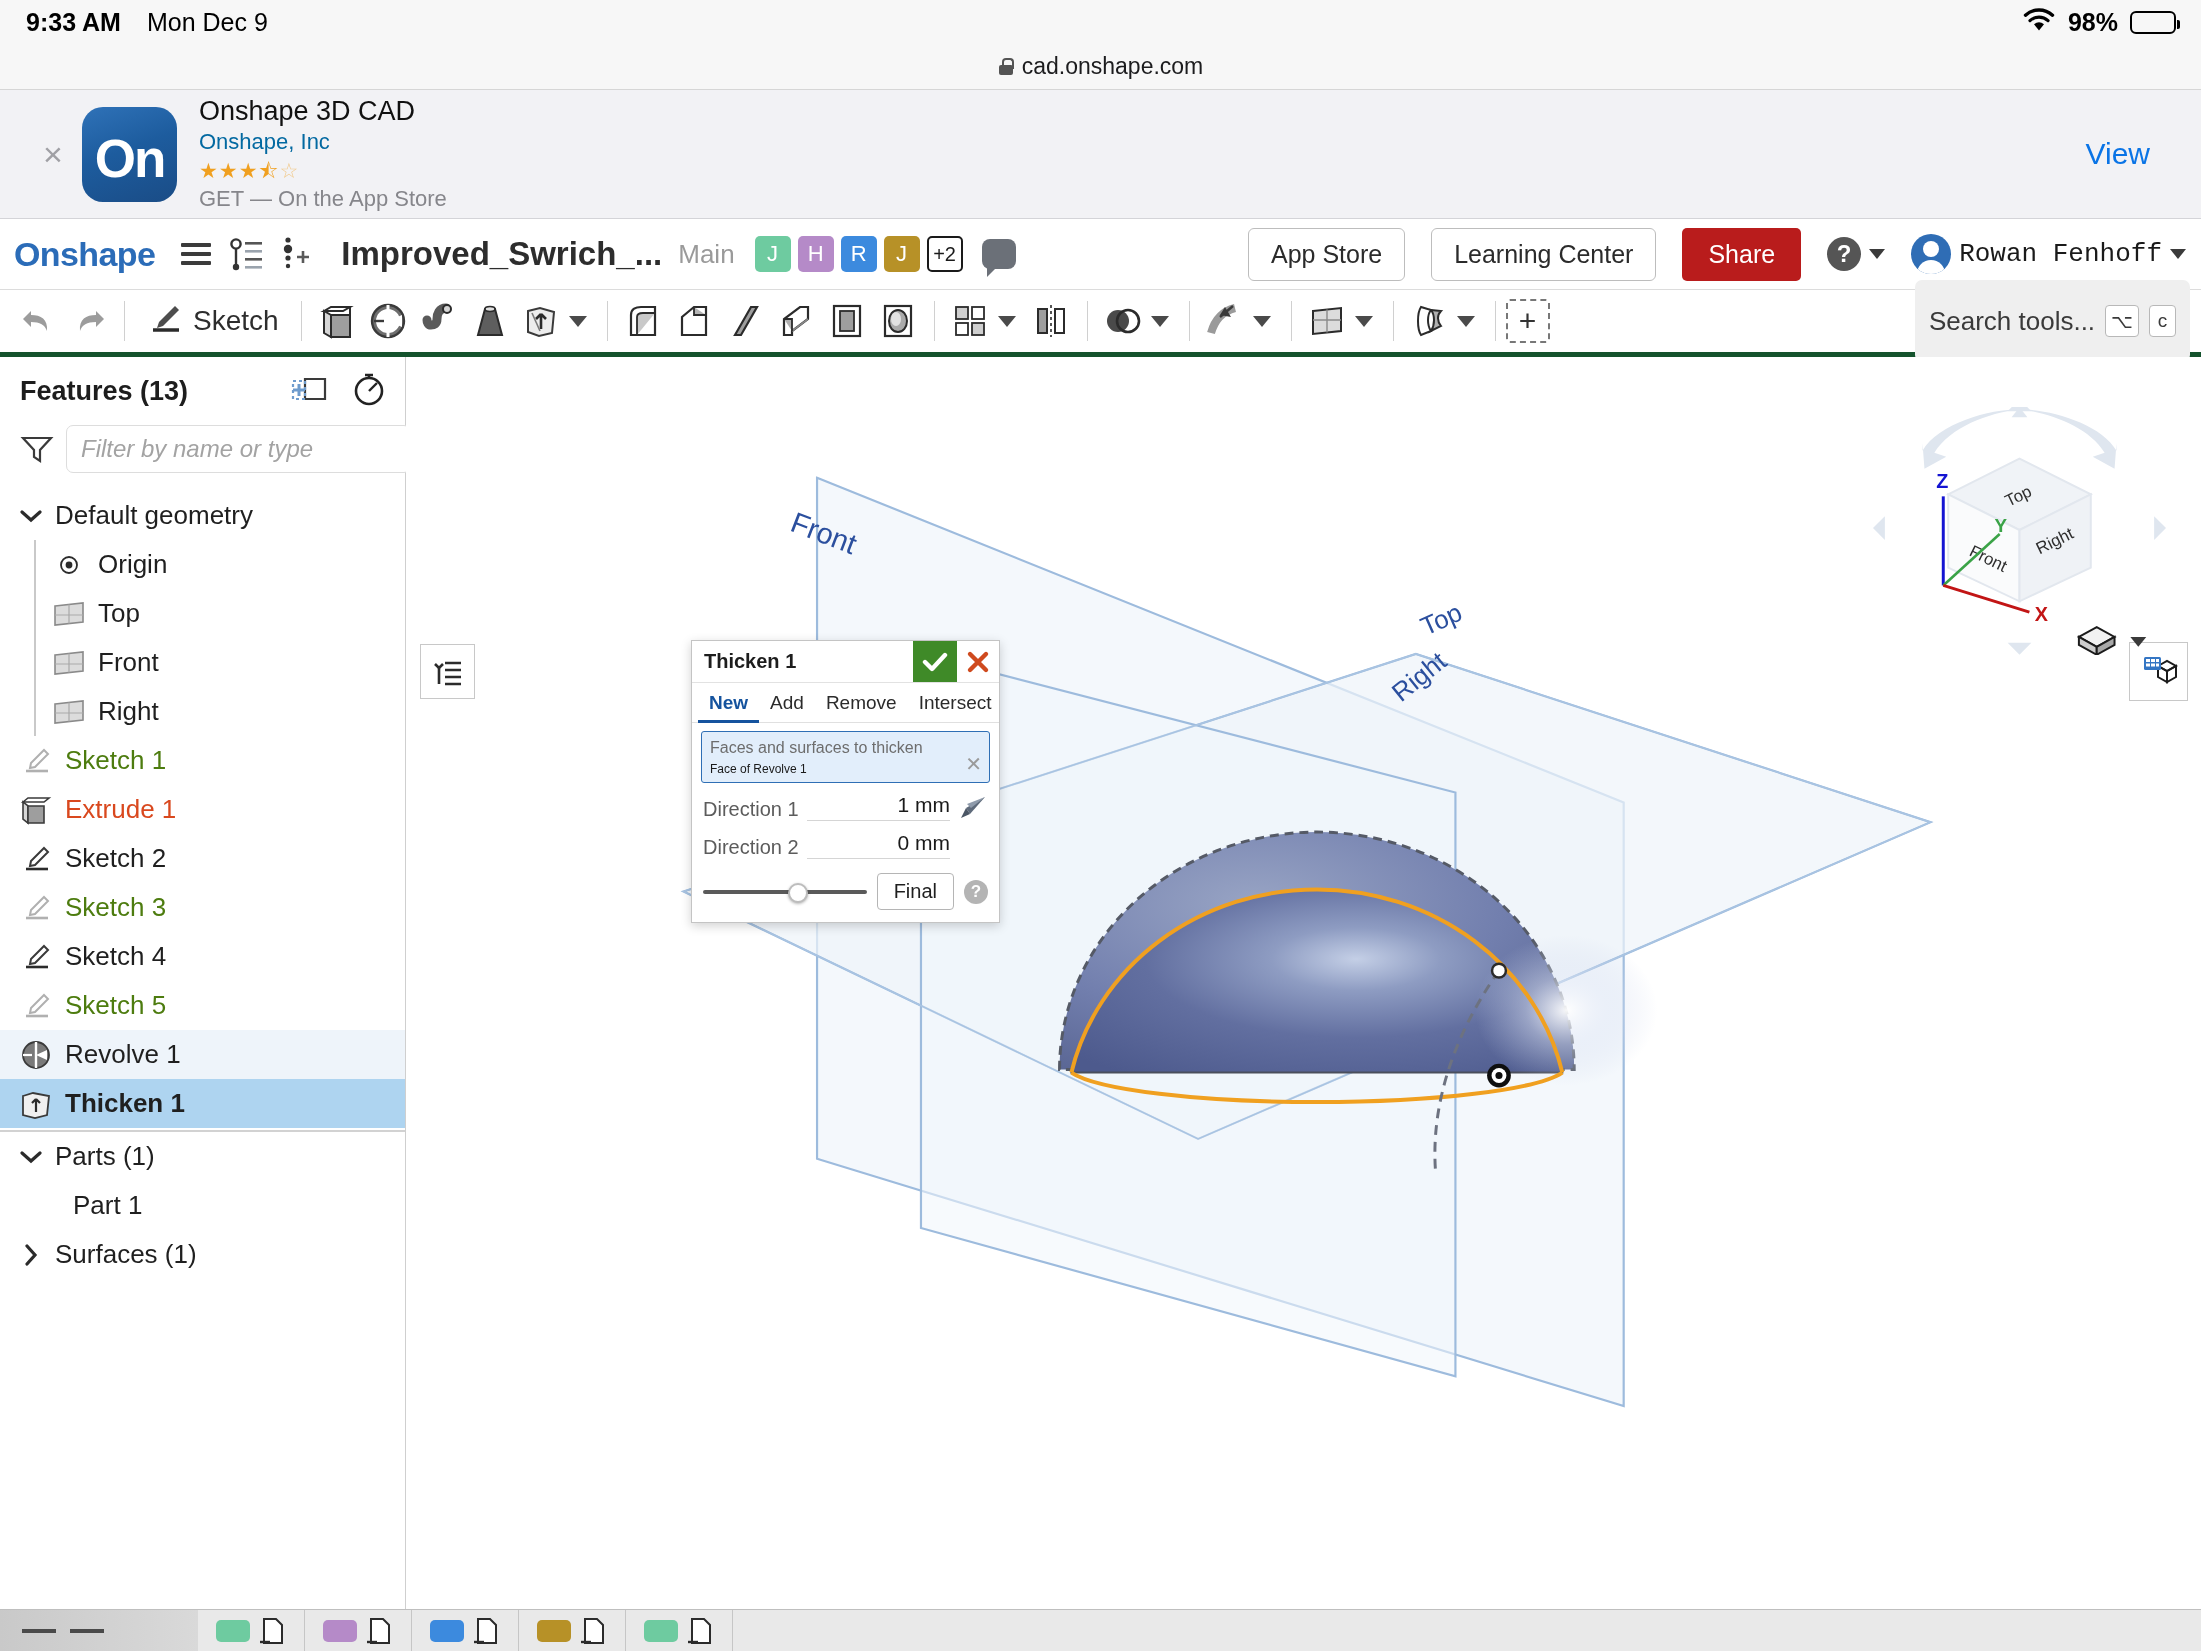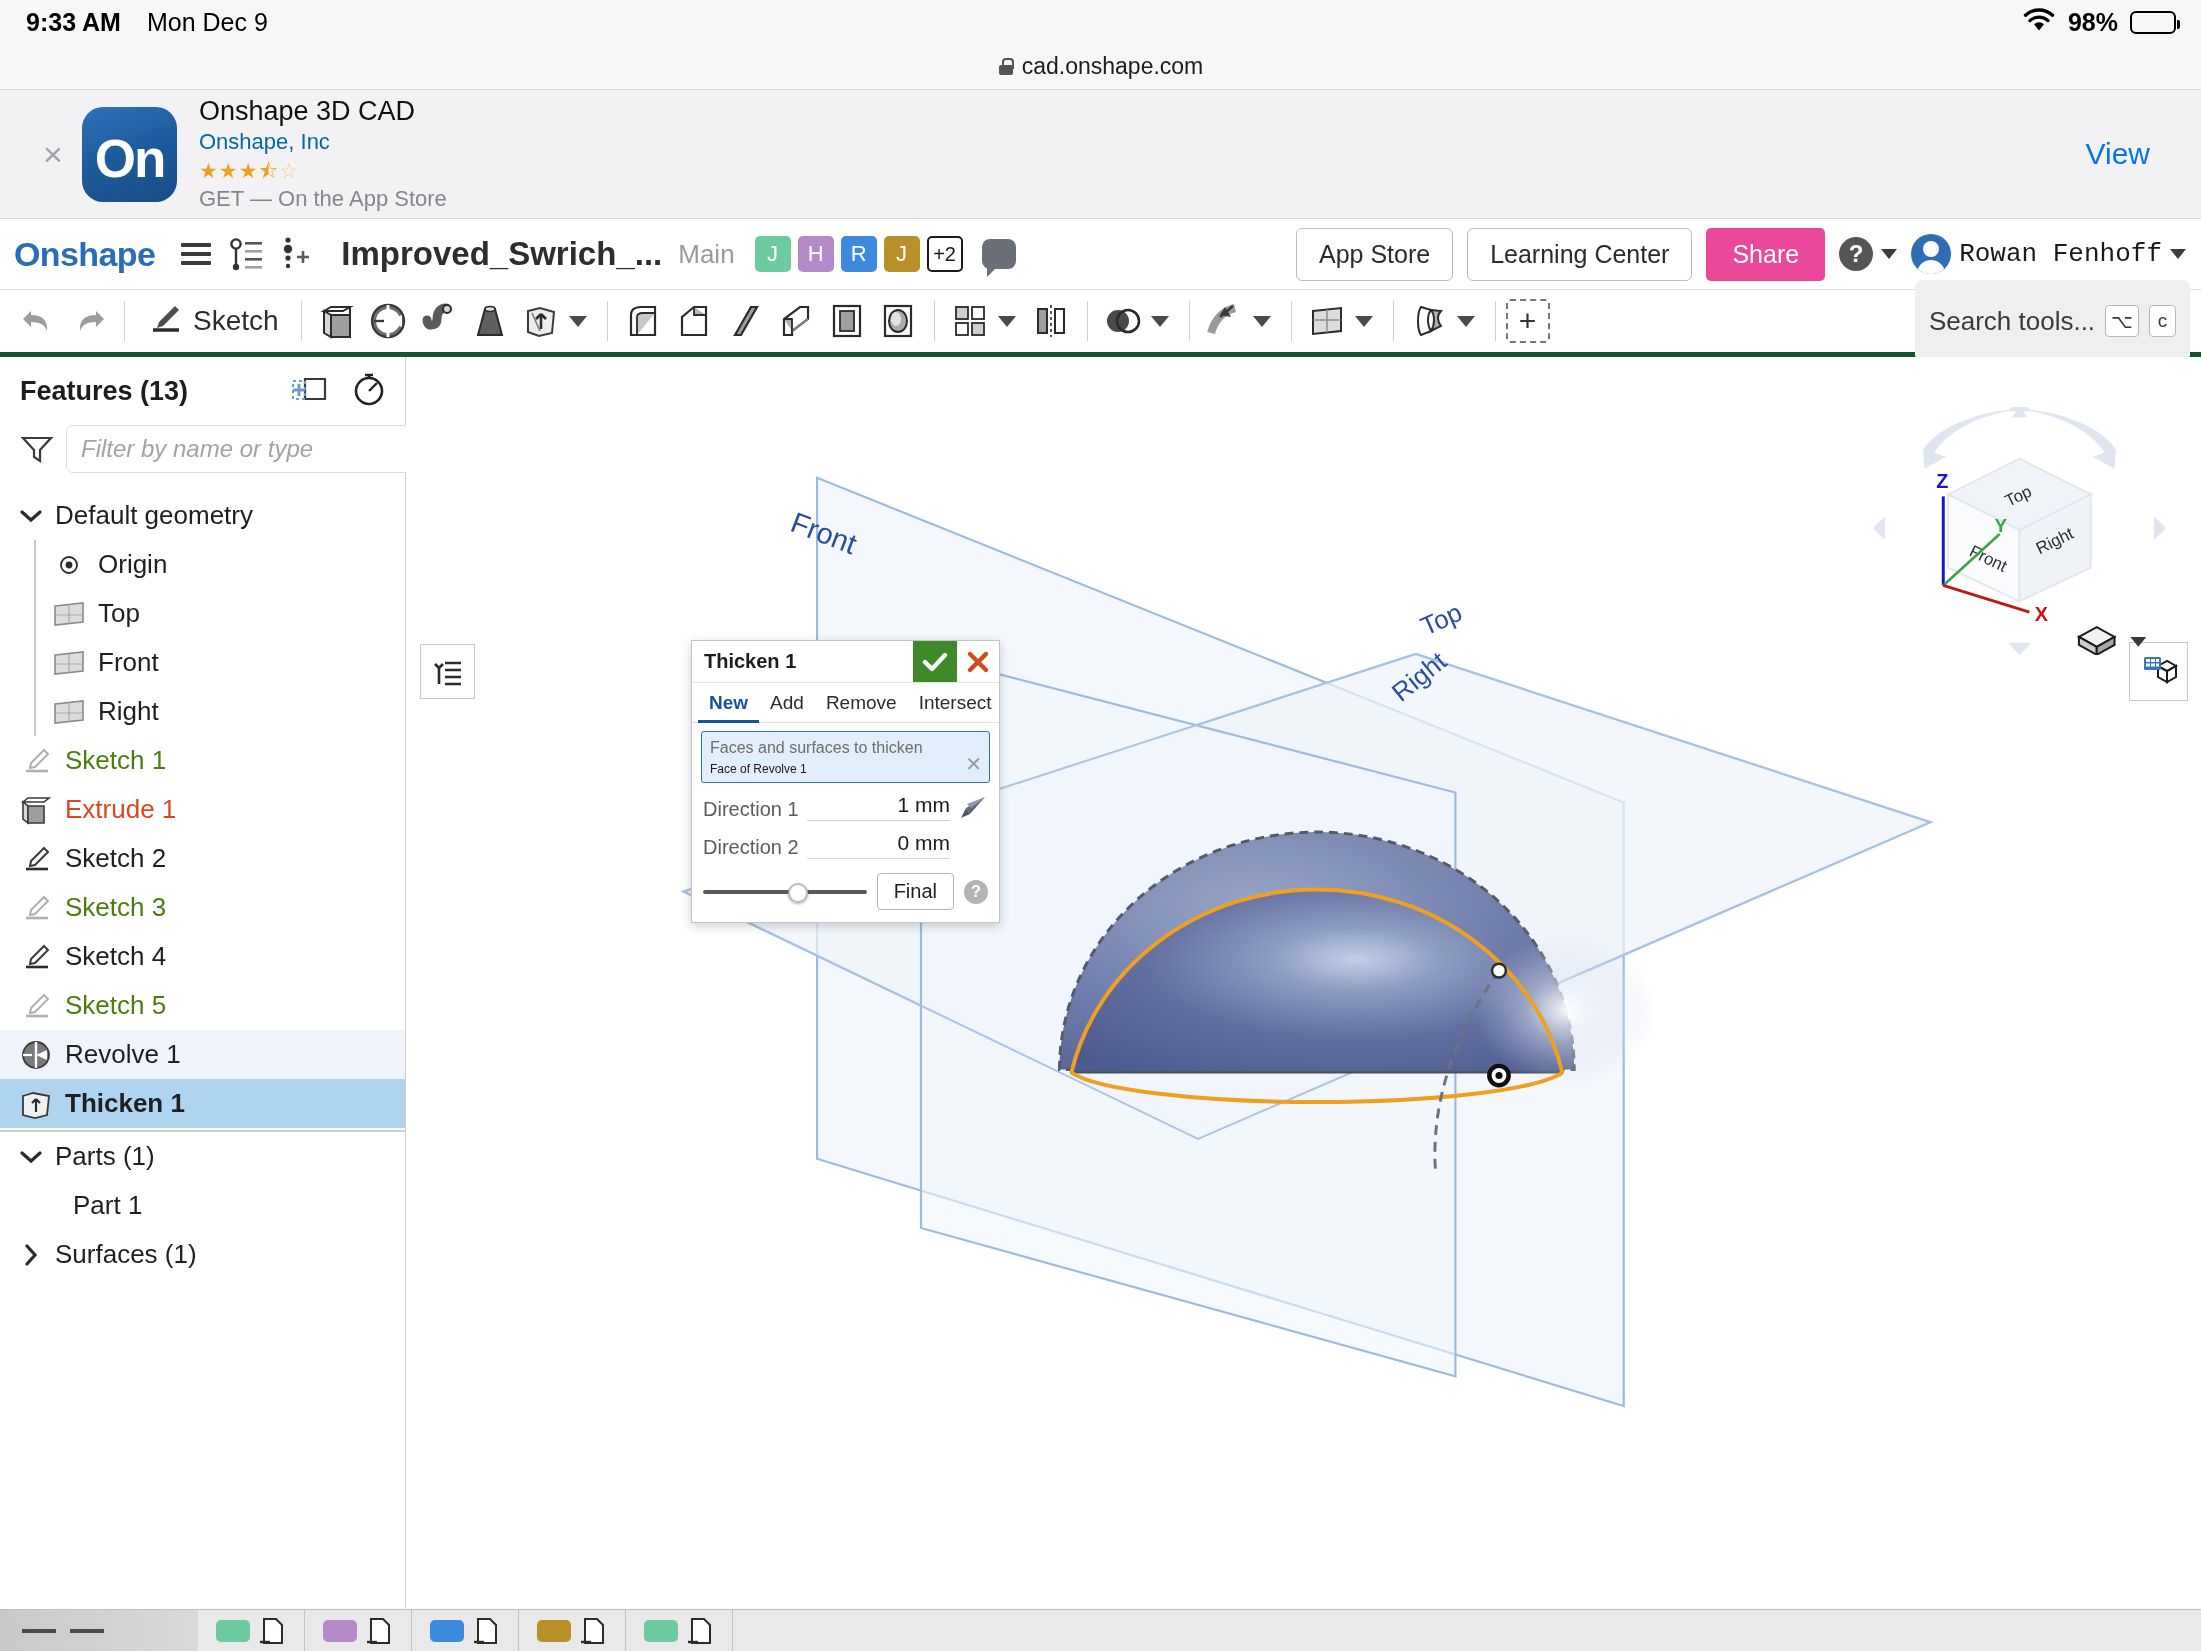--- a/index.html
+++ b/index.html
@@ -82,28 +82,28 @@
   .doc-title{font-size:33px;font-weight:700;color:#2d2d2d;margin-left:18px;white-space:nowrap;}
   .doc-branch{font-size:26px;color:#9a9a9a;margin-left:16px;}
   .avatars{display:flex;align-items:center;gap:7px;margin-left:20px;}
   .av{width:36px;height:36px;border-radius:5px;display:flex;align-items:center;
     justify-content:center;color:#fff;font-size:22px;font-weight:500;}
   .av-plus{background:#fff;color:#1a1a1a;border:2px solid #1a1a1a;font-size:20px;font-weight:500;}
   .comment-bubble{margin-left:12px;width:34px;height:30px;background:#6b7078;
     border-radius:8px;position:relative;cursor:pointer;}
   .comment-bubble:after{content:"";position:absolute;left:5px;bottom:-8px;
     border-left:9px solid #6b7078;border-bottom:9px solid transparent;}
-  .hdr-right{margin-left:auto;display:flex;align-items:center;gap:14px;}
+  .hdr-right{margin-left:auto;display:flex;align-items:center;gap:26px;}
   .btn-outline{
     border:1px solid #bdbdbd;border-radius:6px;background:#fff;font-size:25px;
     color:#2b2b2b;padding:11px 22px;cursor:pointer;font-family:"Liberation Sans",sans-serif;
     white-space:nowrap;
   }
   .btn-share{
-    background:#ec4899;border:none;border-radius:5px;color:#fff;font-size:25px;
+    background:#b91c1c;border:none;border-radius:5px;color:#fff;font-size:25px;
     padding:12px 26px;cursor:pointer;font-family:"Liberation Sans",sans-serif;
   }
   .help-ico{width:34px;height:34px;border-radius:50%;background:#555;color:#fff;
     font-size:24px;font-weight:700;display:flex;align-items:center;justify-content:center;
     cursor:pointer;}
   .caret{width:0;height:0;border-left:8px solid transparent;border-right:8px solid transparent;
     border-top:10px solid #3b3b3b;}
   .user-av{width:40px;height:40px;border-radius:50%;background:#2f6db5;position:relative;
     overflow:hidden;flex:none;}
   .user-av:before{content:"";position:absolute;left:12px;top:7px;width:16px;height:16px;

